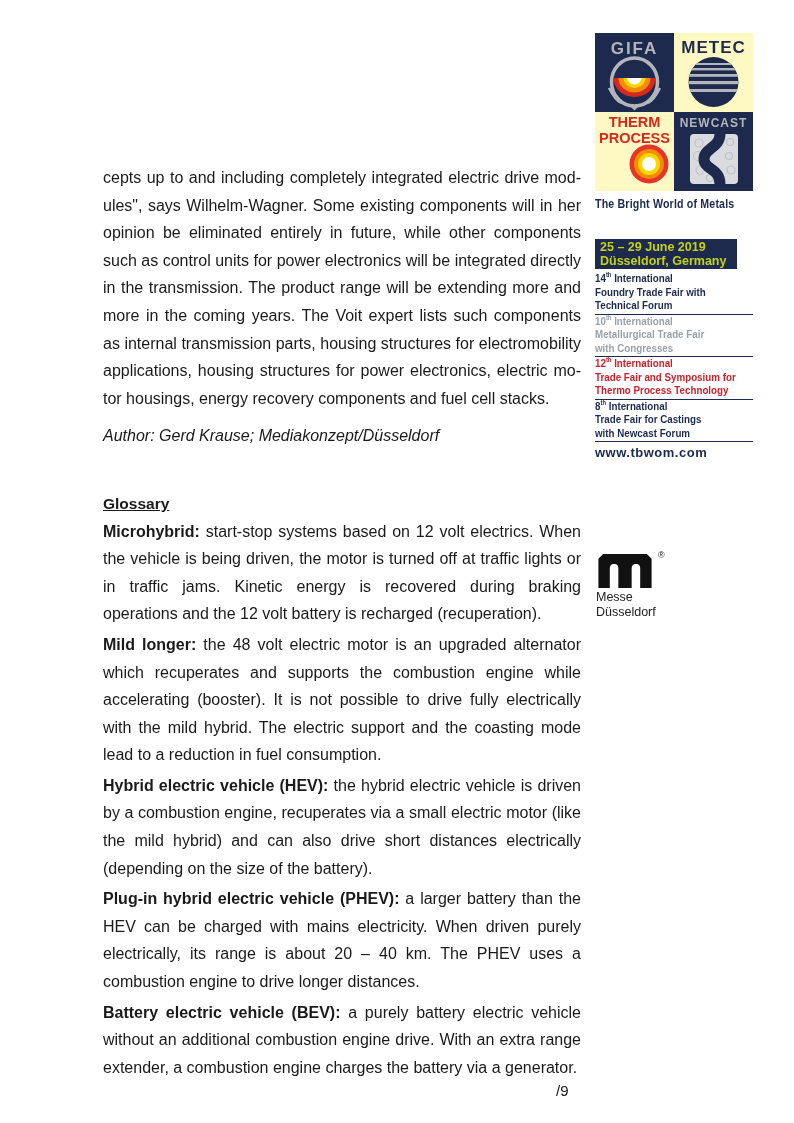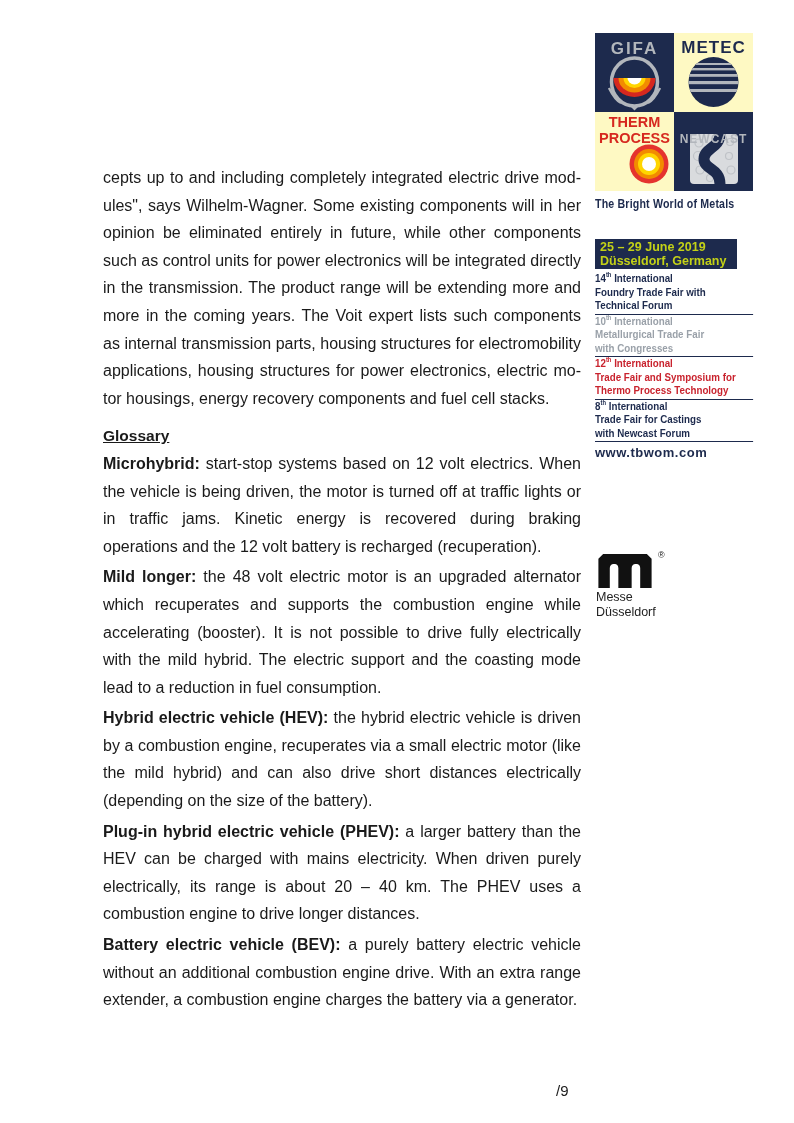--- a/index.html
+++ b/index.html
@@ -31,21 +31,21 @@
   .quad { position:relative; overflow:hidden; }
   .quad.navy { background:#1d2a4d; }
   .quad.gray { background:#fef9c3; }
   .quad-label {
     position:absolute; left:0; right:0; text-align:center; font-weight:bold;
     font-family:"Liberation Sans",sans-serif;
   }
   .q-gifa   { top:6px;  font-size:17px; letter-spacing:2px;  color:#b2b6bc; }
   .q-metec  { top:5px;  font-size:17px; letter-spacing:1px;  color:#1d2a4d; }
   .q-therm  { top:3px;  font-size:14.5px; line-height:15.5px; color:#d6281f; width:76px; margin:0 auto; }
-  .q-newcast{ top:4px;  font-size:12px; letter-spacing:1px;  color:#b2b6bc;margin-top:16px; }
+  .q-newcast{ top:4px;  font-size:12px; letter-spacing:1px;  color:#b2b6bc; }
   .quad svg { position:absolute; left:0; top:0; }
   .tagline {
     position:absolute; left:595px; top:197px; width:186px;
     transform:scaleX(0.85); transform-origin:0 0;
     font-size:12.5px; font-weight:bold; color:#1d2a4d; letter-spacing:0.2px;
   }
   .banner {
     position:absolute; left:595px; top:239px; width:142px; height:30px;
     background:#1d2a4d; box-sizing:border-box; padding:2px 5px;
     font-size:12.5px; line-height:13.5px; font-weight:bold; color:#c3d117;
@@ -73,20 +73,21 @@
   .pageno { position:absolute; left:556px; top:1082px; font-size:15px; color:#1a1a1a; }
 </style>
 </head>
 <body>
 
 <div class="page">
 
   <div class="main-col">
     <p class="body-p p-lead">cepts up to and including completely integrated electric drive mod­ules", says Wilhelm-Wagner. Some existing components will in her opinion be eliminated entirely in future, while other components such as control units for power electronics will be integrated directly in the transmission. The product range will be extending more and more in the coming years. The Voit expert lists such components as internal transmission parts, housing structures for electromobility applications, housing structures for power electronics, electric mo­tor housings, energy recovery components and fuel cell stacks.</p>
 
+    <p class="author-p">Author: Gerd Krause; Mediakonzept/Düsseldorf</p>
 
     <h3 class="glossary-h">Glossary</h3>
 
     <p class="body-p gloss-p"><b>Microhybrid:</b><span> start-stop systems based on 12 volt electrics. When the ve­hicle is being driven, the motor is turned off at traffic lights or in traffic jams. Kinetic energy is recovered during braking operations and the 12 volt bat­tery is recharged (recuperation).</span></p>
 
     <p class="body-p gloss-p"><b>Mild longer:</b><span> the 48 volt electric motor is an upgraded alternator which recuperates and supports the combustion engine while accelerating (booster). It is not possible to drive fully electrically with the mild hybrid. The electric support and the coasting mode lead to a reduction in fuel consumption.</span></p>
 
     <p class="body-p gloss-p"><b>Hybrid electric vehicle (HEV):</b><span> the hybrid electric vehicle is driven by a combustion engine, recuperates via a small electric motor (like the mild hybrid) and can also drive short distances electrically (depending on the size of the battery).</span></p>
 
     <p class="body-p gloss-p"><b>Plug-in hybrid electric vehicle (PHEV):</b><span> a larger battery than the HEV can be charged with mains electricity. When driven purely electrically, its range is about 20 – 40 km. The PHEV uses a combustion engine to drive longer distances.</span></p>

